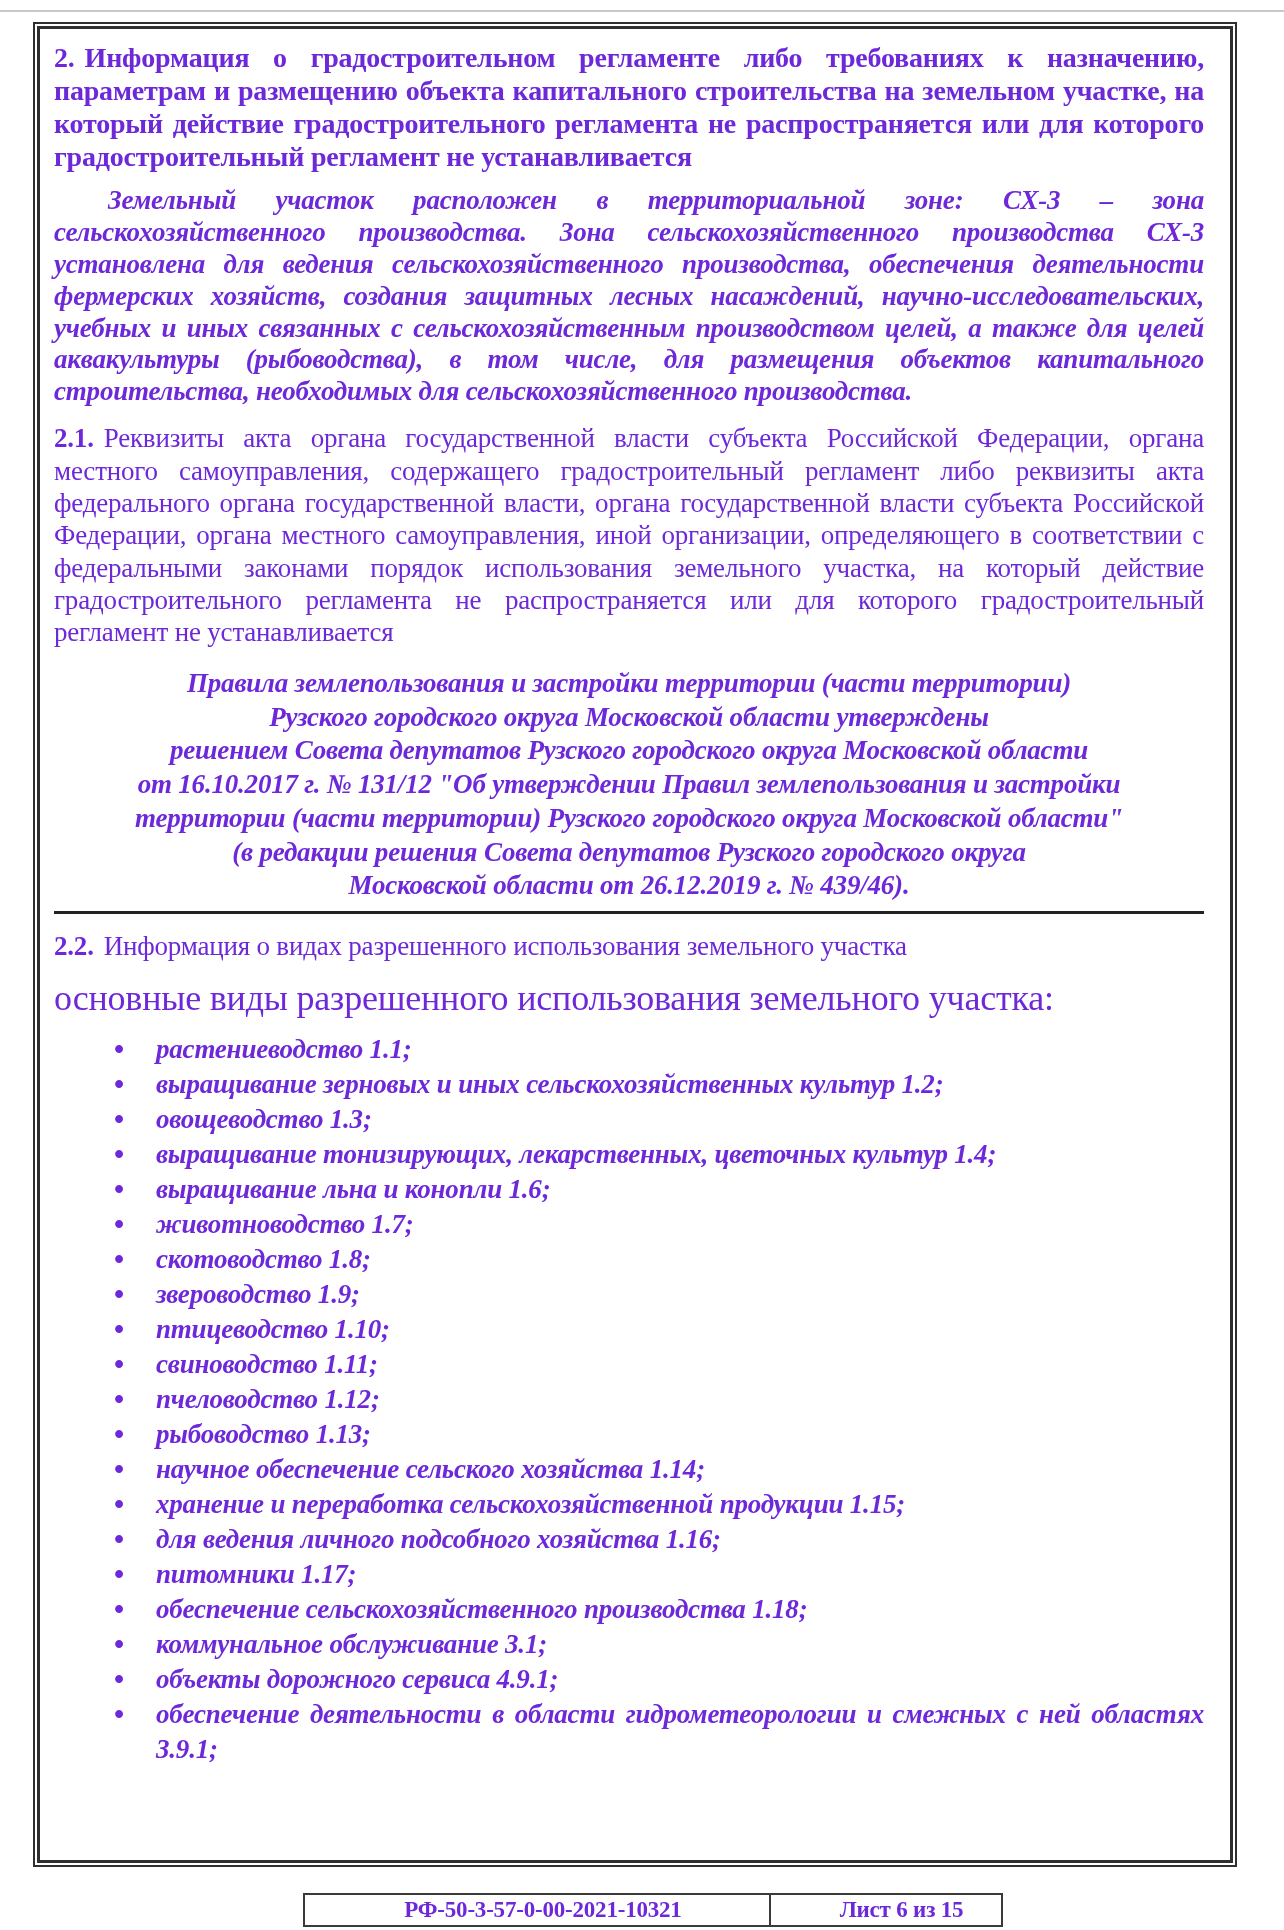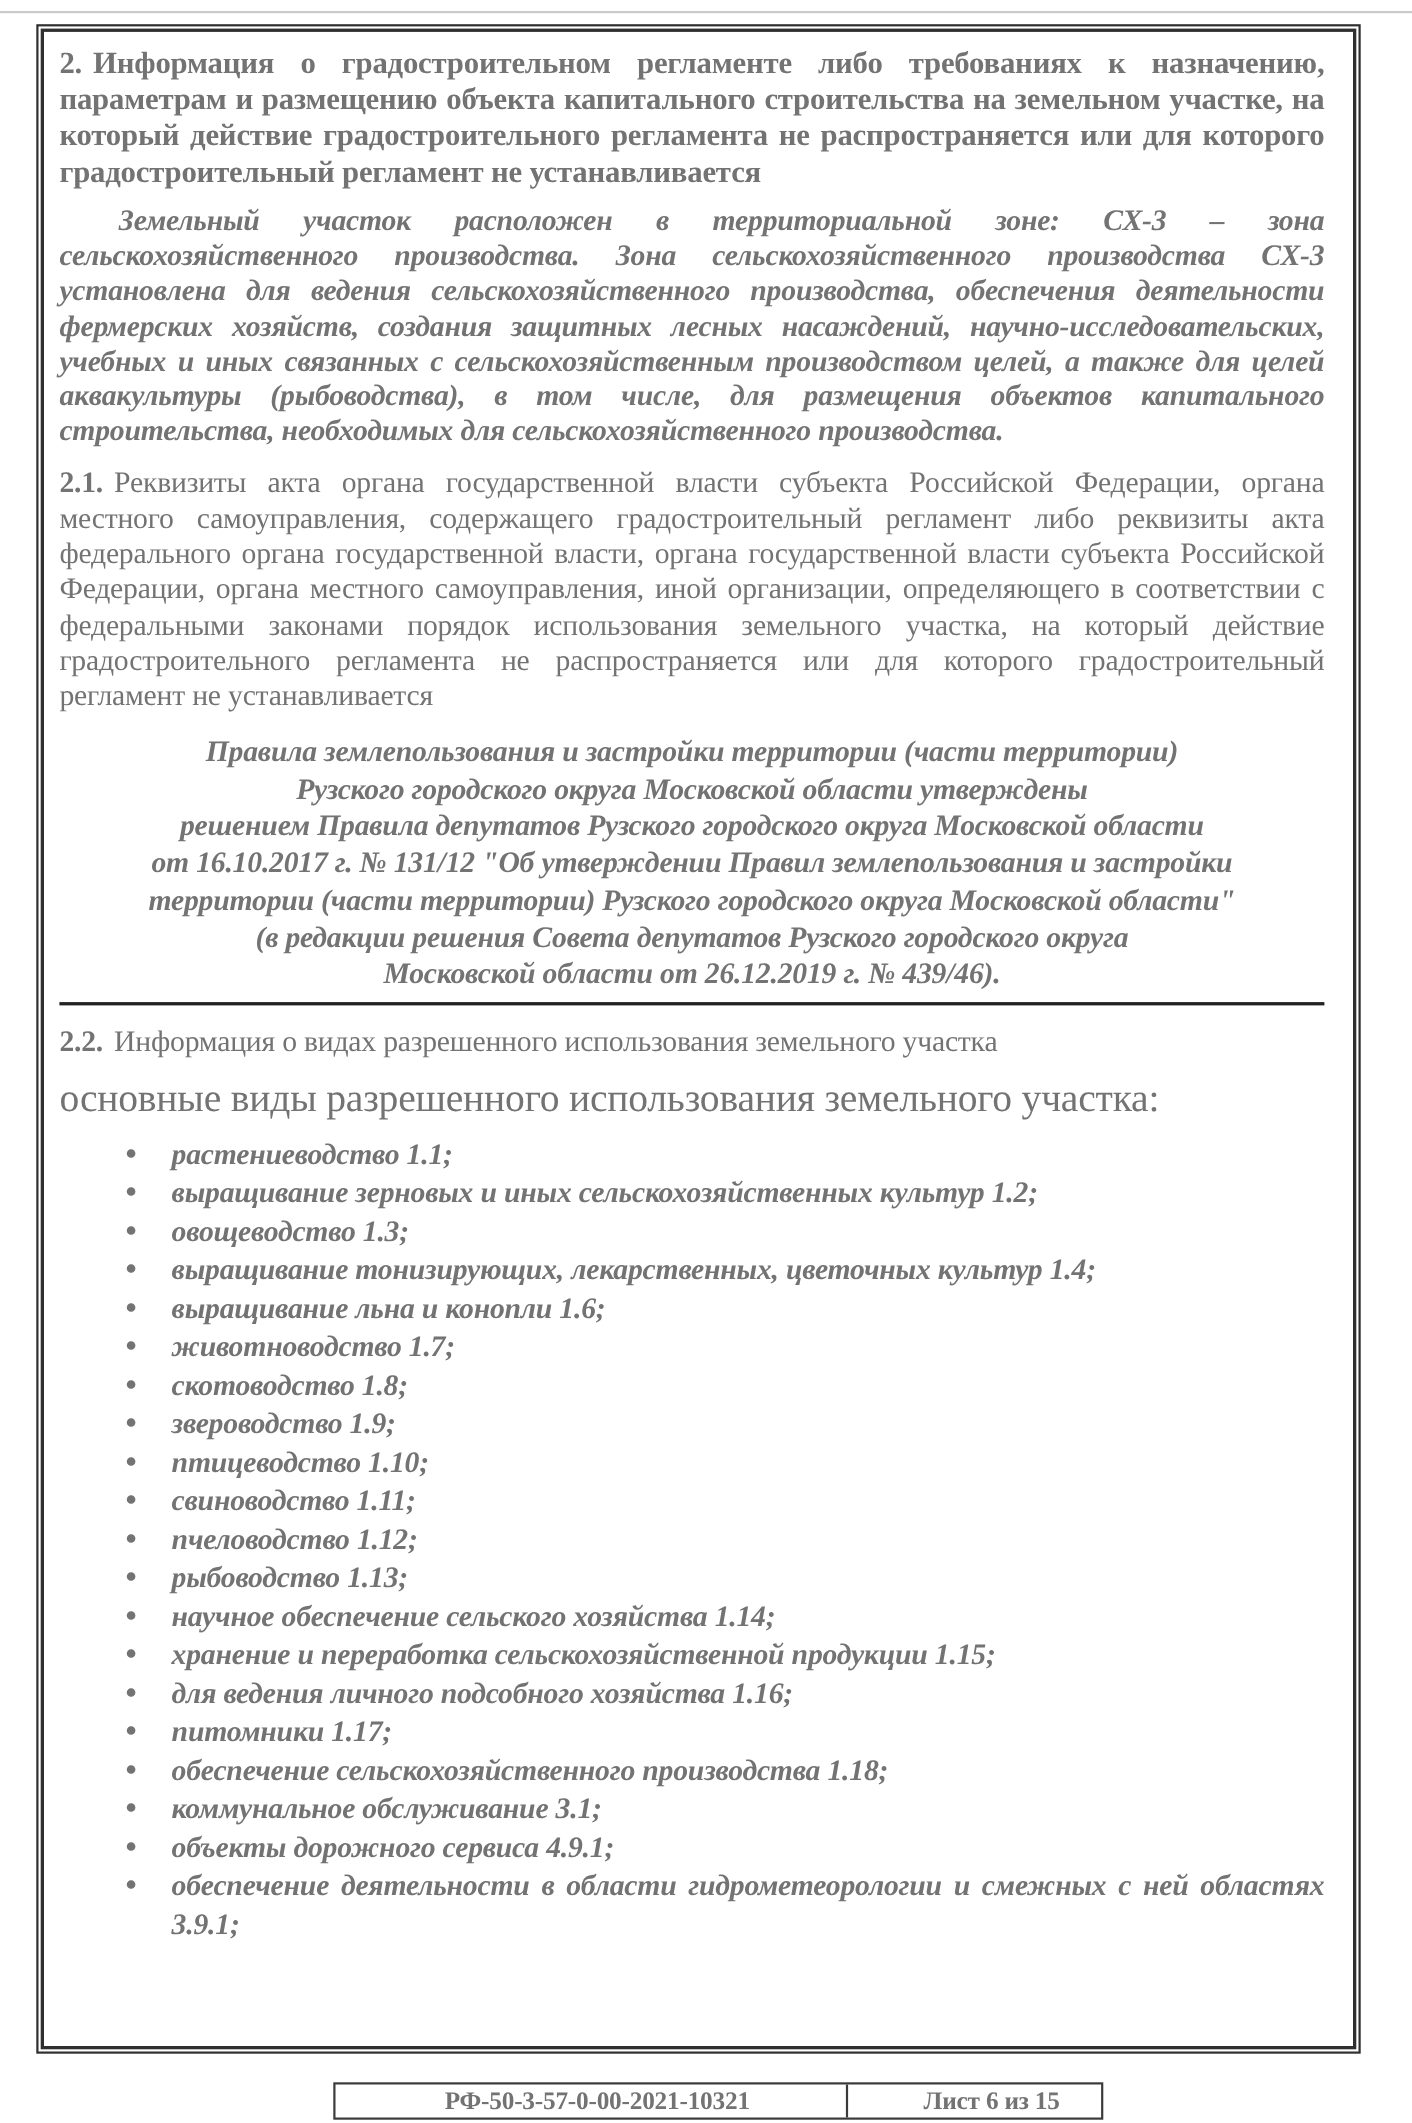--- a/index.html
+++ b/index.html
@@ -2,21 +2,21 @@
 <html lang="ru"><head>
 <meta charset="utf-8">
 <style>
   html, body { margin: 0; padding: 0; background: #ffffff; }
   .page {
     position: relative;
     width: 1284px;
     height: 1930px;
     background: #ffffff;
     font-family: "Liberation Serif", "DejaVu Serif", serif;
-    color: #737373;
+    color: #6d28d9;
     letter-spacing: -0.2px;
     overflow: hidden;
   }
   .top-line {
     position: absolute;
     top: 10px; left: 0;
     width: 1284px; height: 2px;
     background: #c9c9c9;
   }
   .frame-outer {
@@ -153,21 +153,21 @@
 
       <p class="p-zone">Земельный участок расположен в территориальной зоне: СХ-3 – зона сельскохозяйственного производства. Зона сельскохозяйственного производства СХ-3 установлена для ведения сельскохозяйственного производства, обеспечения деятельности фермерских хозяйств, создания защитных лесных насаждений, научно-исследовательских, учебных и иных связанных с сельскохозяйственным производством целей, а также для целей аквакультуры (рыбоводства), в том числе, для размещения объектов капитального строительства, необходимых для сельскохозяйственного производства.</p>
 
 
       <p class="p-21"><span class="num">2.1.</span><span>Реквизиты акта органа государственной власти субъекта Российской Федерации, органа местного самоуправления, содержащего градостроительный регламент либо реквизиты акта федерального органа государственной власти, органа государственной власти субъекта Российской Федерации, органа местного самоуправления, иной организации, определяющего в соответствии с федеральными законами порядок использования земельного участка, на который действие градостроительного регламента не распространяется или для которого градостроительный регламент не устанавливается</span></p>
 
       <div class="act-block">
 
       <div class="act-line">Правила землепользования и застройки территории (части территории)</div>
           <div class="act-line">Рузского городского округа Московской области утверждены</div>
-          <div class="act-line">решением Правила депутатов Рузского городского округа Московской области</div>
+          <div class="act-line">решением Совета депутатов Рузского городского округа Московской области</div>
           <div class="act-line">от 16.10.2017 г. № 131/12 "Об утверждении Правил землепользования и застройки</div>
           <div class="act-line">территории (части территории) Рузского городского округа Московской области"</div>
           <div class="act-line">(в редакции решения Совета депутатов Рузского городского округа</div>
           <div class="act-line">Московской области от 26.12.2019 г. № 439/46).</div>
         </div>
 
       <div class="rule"></div>
 
       <p class="p-22"><span class="num">2.2.</span><span>Информация о видах разрешенного использования земельного участка</span></p>
 

